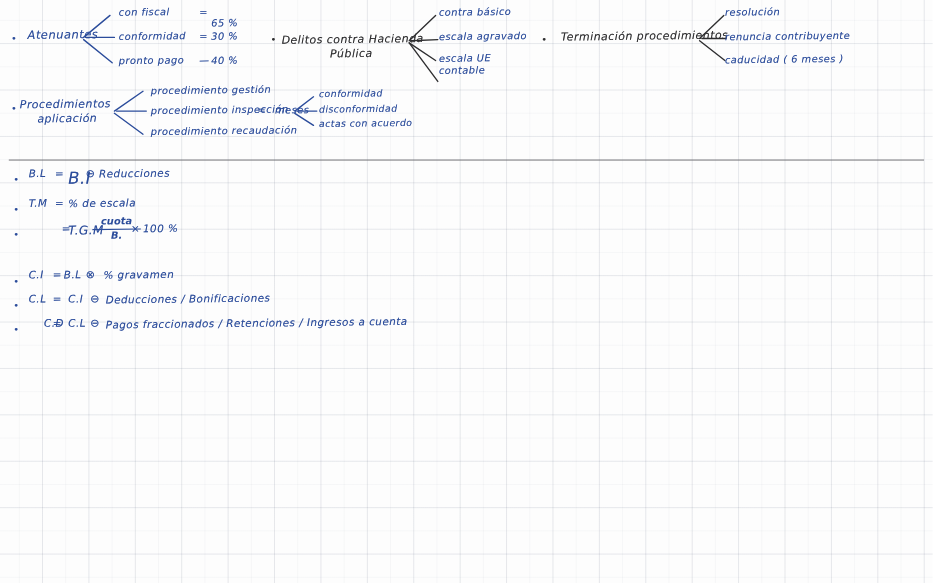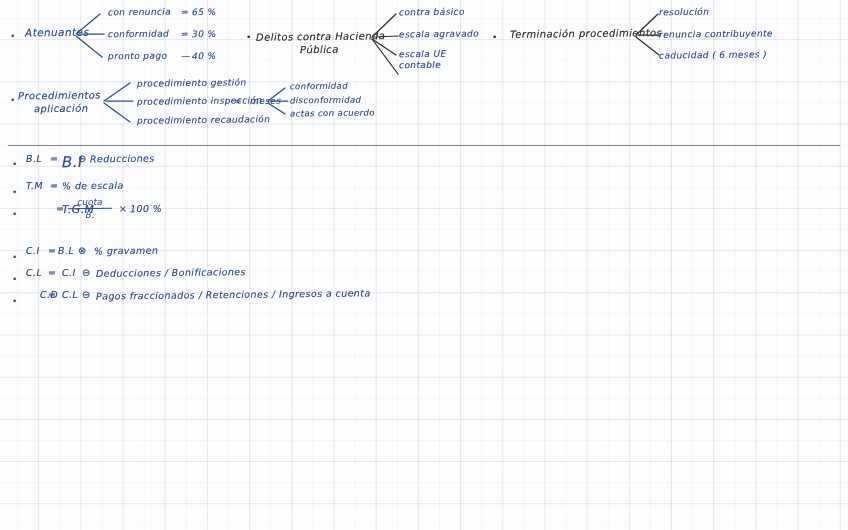--- a/index.html
+++ b/index.html
@@ -74,23 +74,23 @@
 
       <path d="M636,35 L658,14"></path>
       <path d="M638,35 L660,35"></path>
       <path d="M636,37 L659,55"></path>
     </g>
   </svg>
 
   <span class="bullet" style="left:10px;top:32px;">•</span>
   <span class="ink" style="left:25px;top:26px;font-size:10.5px;">Atenuantes</span>
 
-  <span class="ink" style="left:108px;top:7px;font-size:9px;">con renuncia</span>
+  <span class="ink" style="left:108px;top:7px;font-size:9px;">con fiscal</span>
   <span class="ink" style="left:181px;top:7px;font-size:9px;">=</span>
-  <span class="ink" style="left:192px;top:7px;font-size:9px;">65 %</span>
+  <span class="ink" style="left:192px;top:17px;font-size:9px;">65 %</span>
 
   <span class="ink" style="left:108px;top:29px;font-size:9px;">conformidad</span>
   <span class="ink" style="left:181px;top:29px;font-size:9px;">=</span>
   <span class="ink" style="left:192px;top:29px;font-size:9px;">30 %</span>
 
   <span class="ink" style="left:108px;top:51px;font-size:9px;">pronto pago</span>
   <span class="ink" style="left:181px;top:51px;font-size:9px;">—</span>
   <span class="ink" style="left:192px;top:51px;font-size:9px;">40 %</span>
 
   <span class="bullet" style="left:10px;top:96px;">•</span>
@@ -135,21 +135,21 @@
 
   <span class="bullet" style="left:12px;top:188px;">•</span>
   <span class="ink" style="left:26px;top:180px;font-size:9.5px;">T.M</span>
   <span class="ink" style="left:50px;top:180px;font-size:9.5px;">=</span>
   <span class="ink" style="left:62px;top:180px;font-size:9.5px;">% de escala</span>
 
   <span class="bullet" style="left:12px;top:210px;">•</span>
   <span class="ink" style="left:26px;top:203px;font-size:11px;margin-left:36px;">T.G.M</span>
   <span class="ink" style="left:56px;top:203px;font-size:9.5px;">=</span>
 
-  <div class="frac" style="left:68px;top:197px;width:44px;">
+  <div class="frac" style="left:84px;top:197px;width:44px;font-weight:bold;">
     <span class="num" style="font-size:9px;">cuota</span>
     <span class="bar"></span>
     <span class="den" style="font-size:9px;">B.</span>
   </div>
 
   <span class="ink" style="left:119px;top:203px;font-size:9.5px;">×</span>
   <span class="ink" style="left:130px;top:203px;font-size:9.5px;">100 %</span>
 
   <span class="bullet" style="left:12px;top:253px;">•</span>
   <span class="ink" style="left:26px;top:245px;font-size:9.5px;">C.I</span>

